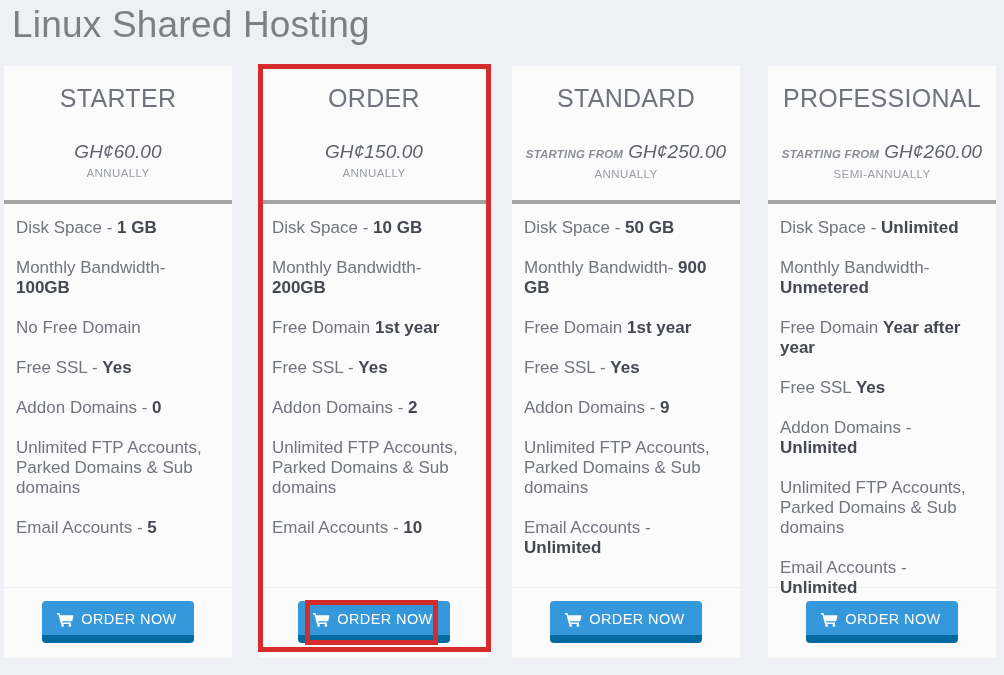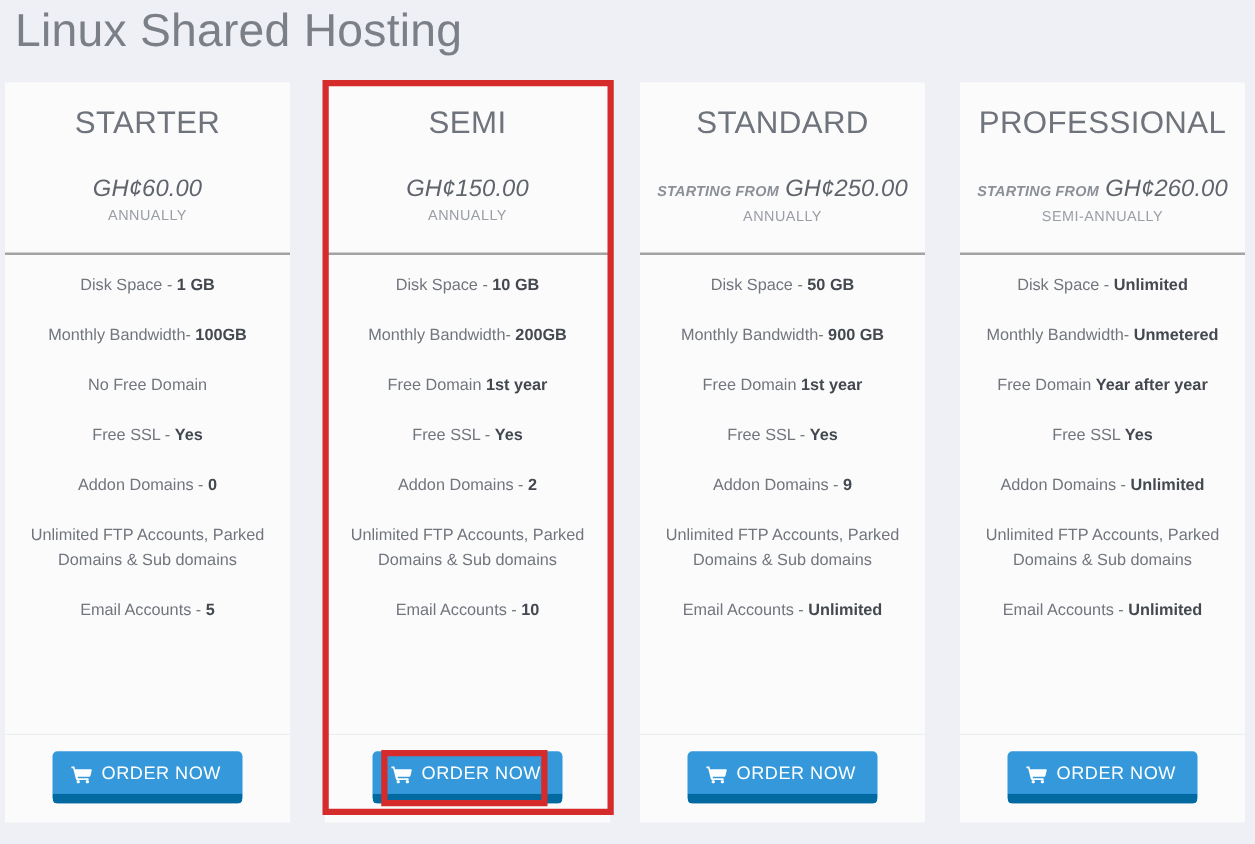--- a/index.html
+++ b/index.html
@@ -49,21 +49,21 @@
   }
   .card.c0 { left: 4px; }
   .card.c1 { left: 260px; }
   .card.c2 { left: 512px; }
   .card.c3 { left: 768px; }
 
   .card-head {
     height: 138px;
     box-sizing: border-box;
     padding-top: 17px;
-    border-bottom: 2px solid #a3a3a3;
+    border-bottom: 4px solid #a3a3a3;
     text-align: center;
   }
   .plan-name {
     font-size: 25px;
     font-weight: 400;
     color: #6f737b;
     letter-spacing: 0.3px;
     line-height: 30px;
   }
   .price-row {
@@ -96,22 +96,21 @@
   }
 
   
   .features {
     padding: 14px 12px 0 12px;
     height: 384px;
     box-sizing: border-box;
     border-bottom: 1px solid #eceef1;
   }
   .feature {
-    text-align: center;
-    font-size: 13px;
+    font-size: 17px;
     color: #71757c;
     line-height: 20px;
     margin-bottom: 20px;
   }
   .feature b {
     color: #44484f;
     font-weight: bold;
   }
 
   
@@ -192,21 +191,21 @@
                 <path fill="#ffffff" d="M0 1.1h2.5l.55 2.2h12.6c.5 0 .85.45.75.93l-1.05 4.4c-.1.42-.47.72-.9.72H5.1l.28 1.25h8.5v1.4H4.6c-.45 0-.83-.31-.92-.75L1.5 2.5H0z"></path>
                 <circle fill="#ffffff" cx="5.6" cy="13.4" r="1.35"></circle>
                 <circle fill="#ffffff" cx="12.9" cy="13.4" r="1.35"></circle>
               </svg></span>
             <span>ORDER NOW</span>
           </button>
         </div>
       </div>
       <div class="card c1">
         <div class="card-head">
-          <div class="plan-name">SEMI</div>
+          <div class="plan-name">ORDER</div>
           <div class="price-row"><span class="price">GH¢150.00</span></div>
           <div class="term">ANNUALLY</div>
         </div>
         <div class="features">
           <div class="feature"><span>Disk Space - </span><b>10 GB</b></div>
           <div class="feature"><span>Monthly Bandwidth- </span><b>200GB</b></div>
           <div class="feature"><span>Free Domain </span><b>1st year</b></div>
           <div class="feature"><span>Free SSL - </span><b>Yes</b></div>
           <div class="feature"><span>Addon Domains - </span><b>2</b></div>
           <div class="feature"><span>Unlimited FTP Accounts, Parked Domains &amp; Sub domains</span></div>

